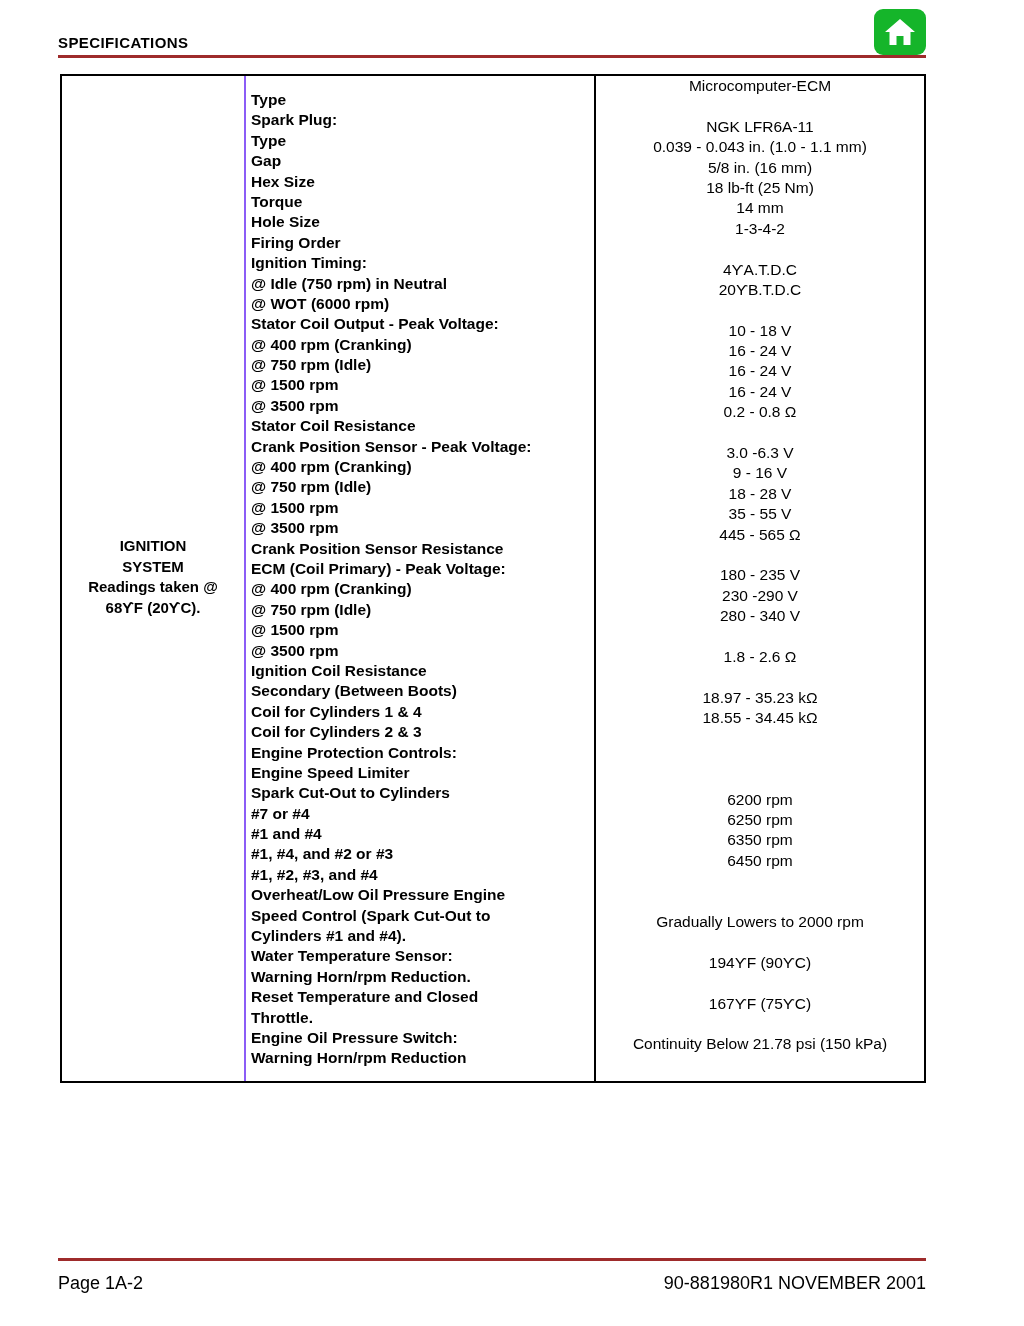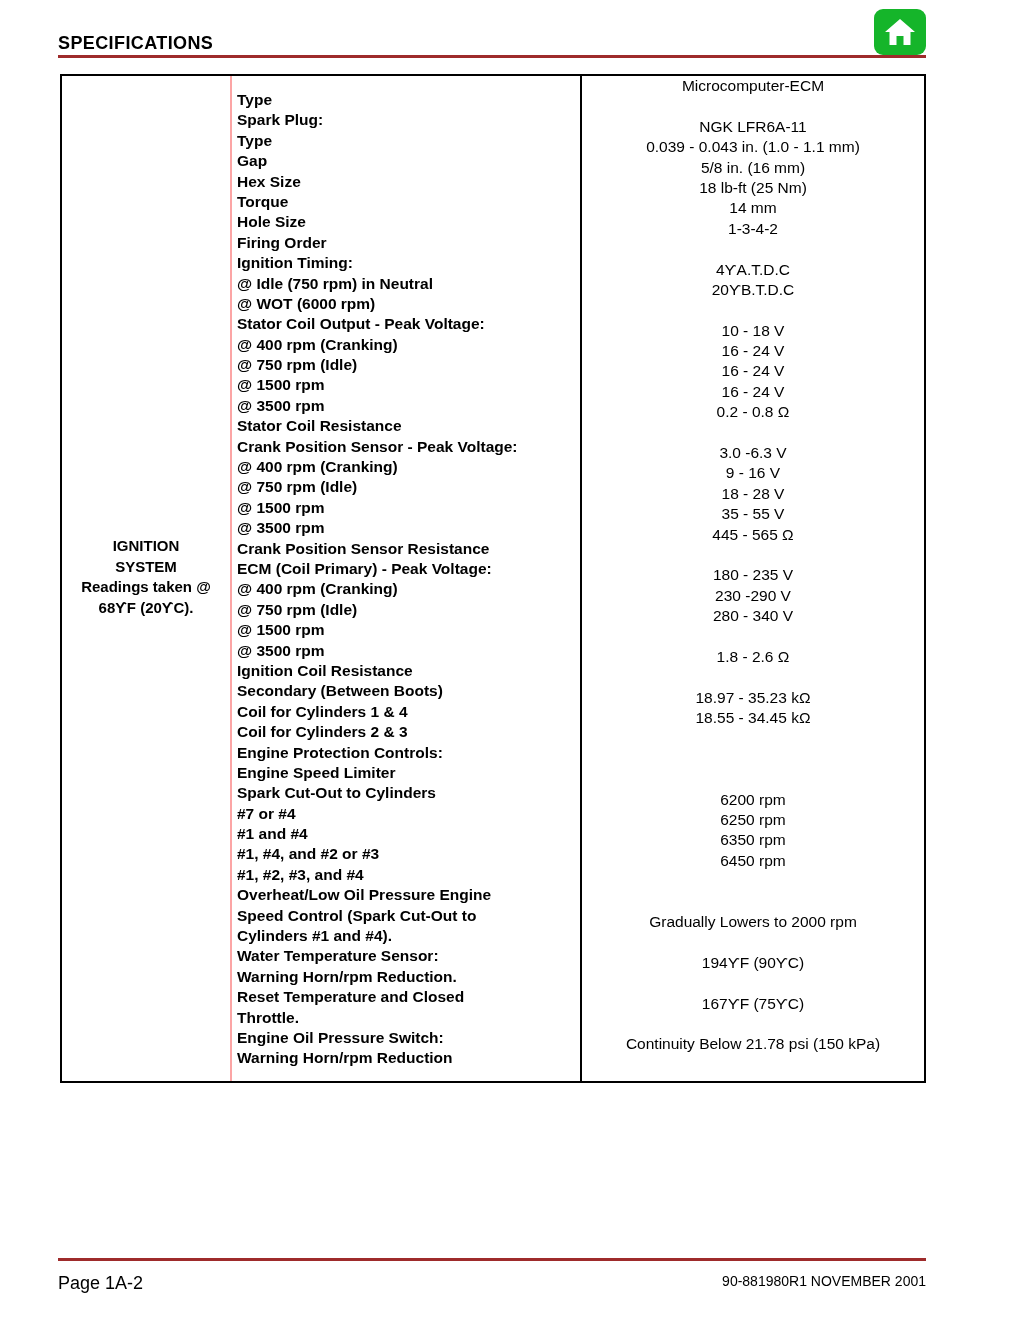--- a/index.html
+++ b/index.html
@@ -20,21 +20,21 @@
   .page-header {
     position: absolute;
     left: 0; top: 0;
     width: 1024px;
     height: 60px;
   }
   .header-title {
     position: absolute;
     left: 58px;
     top: 36px;
-    font-size: 18px;
+    font-size: 15px;
     font-weight: bold;
     letter-spacing: 0.4px;
     line-height: 14px;
   }
   .header-rule {
     position: absolute;
     left: 58px;
     top: 55px;
     width: 868px;
     height: 2.5px;
@@ -59,23 +59,23 @@
     position: absolute;
     left: 60px;
     top: 74px;
     width: 866px;
     height: 1009px;
     border: 2px solid #000;
     box-sizing: border-box;
     display: flex;
   }
   .col-section {
-    width: 170px;
-    box-sizing: border-box;
-    border-right: 2px solid #fca5a5;
+    width: 184px;
+    box-sizing: border-box;
+    border-right: 2px solid #8b5cf6;
     position: relative;
   }
   .col-item {
     width: 350px;
     box-sizing: border-box;
     border-right: 2px solid #000;
     position: relative;
   }
   .col-value {
     flex: 1;
@@ -142,21 +142,21 @@
   .footer-left {
     position: absolute;
     left: 58px;
     top: 15px;
     font-size: 18px;
   }
   .footer-right {
     position: absolute;
     right: 98px;
     top: 15px;
-    font-size: 14px;
+    font-size: 18px;
   }
 </style>
 </head>
 <body>
 
 <div class="page-header">
   <div class="header-title">SPECIFICATIONS</div>
   <div class="header-rule"></div>
   <div class="home-icon">
     <svg width="34" height="32" viewBox="0 0 34 32" aria-hidden="true">

